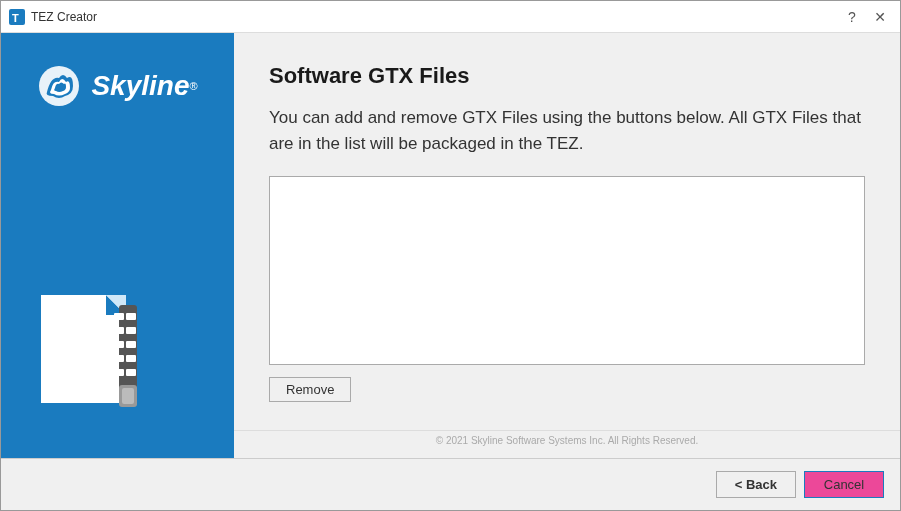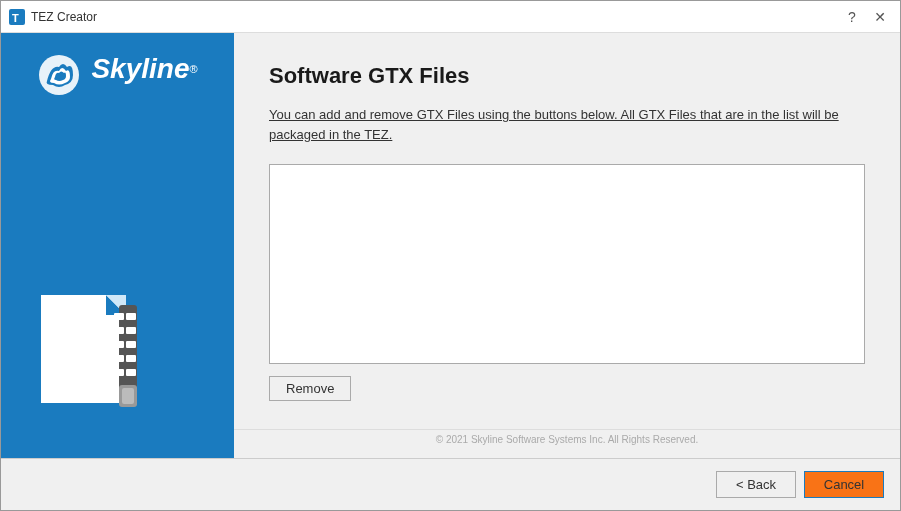--- a/index.html
+++ b/index.html
@@ -82,23 +82,23 @@
       width: 233px;
       background: #1a7bbf;
       display: flex;
       flex-direction: column;
       align-items: center;
       flex-shrink: 0;
       position: relative;
     }
 
     .skyline-logo {
-      margin-top: 20px;
-      display: flex;
-      align-items: flex-start;
+      margin-top: 31px;
+      display: flex;
+      align-items: center;
       gap: 10px;
     }
 
     .skyline-logo-icon {
       width: 44px;
       height: 44px;
     }
 
     .sidebar-illustration {
       position: absolute;
@@ -115,25 +115,24 @@
     }
 
     .page-title {
       font-size: 22px;
       font-weight: 600;
       color: #1a1a1a;
       margin-bottom: 16px;
     }
 
     .page-description {
-      font-size: 13px;
+      font-size: 17px;
       color: #333;
       margin-bottom: 20px;
       line-height: 1.5;
-      text-decoration: underline;
     }
 
     .file-list-container {
       background: white;
       border: 1px solid #aaa;
       flex: 1;
       max-height: 200px;
       min-height: 160px;
       margin-bottom: 12px;
       overflow-y: auto;
@@ -169,31 +168,32 @@
 
     .btn-nav {
       padding: 5px 18px;
       border: 1px solid #aaa;
       background: #f0f0f0;
       cursor: pointer;
       font-size: 13px;
       font-family: 'Segoe UI', Arial, sans-serif;
       color: #333;
       min-width: 80px;
+      font-weight: bold;
     }
 
     .btn-nav.disabled {
       color: #aaa;
       cursor: default;
     }
 
     .btn-cancel {
       padding: 5px 18px;
       border: 1px solid #1a7bbf;
-      background: #f97316;
+      background: #ec4899;
       cursor: pointer;
       font-size: 13px;
       font-family: 'Segoe UI', Arial, sans-serif;
       color: #333;
       min-width: 80px;
     }
 
     .copyright {
       font-size: 10px;
       color: #aaa;

